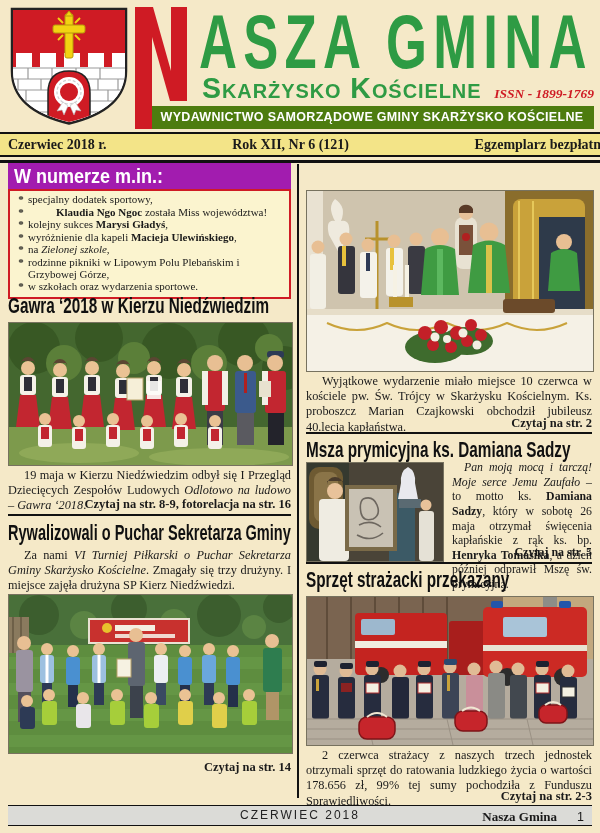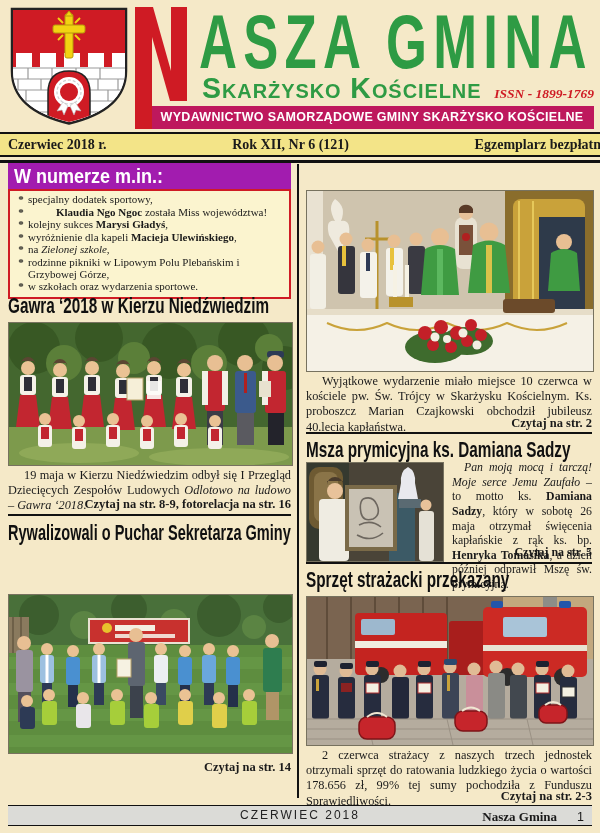--- a/index.html
+++ b/index.html
@@ -9,21 +9,21 @@
   
   #crest{position:absolute;left:8px;top:5px;}
   #letterN{position:absolute;left:133px;top:5px;z-index:3;}
   #title-rest{position:absolute;left:199px;top:4px;width:394px;height:78px;overflow:visible;}
   #title-rest .fit{font-family:"Liberation Sans",sans-serif;font-weight:700;font-size:76px;line-height:76px;
         letter-spacing:9px;color:#2e9b44;}
   #subtitle{position:absolute;left:202px;top:72px;width:281px;height:34px;}
   #subtitle .fit{font-family:"Liberation Sans",sans-serif;font-weight:700;font-size:30px;line-height:32px;
         font-variant:small-caps;color:#2e9b44;letter-spacing:1px;}
   #issn{position:absolute;right:6px;top:86px;font-style:italic;font-weight:700;font-size:13.5px;color:#cf1b24;}
-  #banner{position:absolute;left:150px;top:106px;width:444px;height:23px;background:#be185d;text-align:center;z-index:2;}
+  #banner{position:absolute;left:150px;top:106px;width:444px;height:23px;background:#4d7c0f;text-align:center;z-index:2;}
   #banner .fit{font-family:"Liberation Sans",sans-serif;font-weight:700;font-size:12.5px;line-height:23px;color:#ffffff;letter-spacing:.3px;}
 
   
   #dateline{position:absolute;left:0;top:132px;width:600px;height:21px;background:#f3e488;
         border-top:2px solid #111;border-bottom:2px solid #111;
         display:flex;justify-content:space-between;align-items:center;padding:0 8px;box-sizing:content-box;}
   #dateline span{font-weight:700;font-size:14px;}
   #rule-top{position:absolute;left:0;top:160px;width:600px;height:3px;background:#111;}
   #col-divider{position:absolute;left:297px;top:164px;width:2px;height:634px;background:#111;}
 
@@ -299,20 +299,21 @@
     <rect x="118" y="55" width="16" height="22" fill="#f6efd8" stroke="#b8a26a"></rect>
   </svg>
 
   <p class="body-text" style="left:8px;top:468px;width:283px;"><span>19 maja w Kierzu Niedźwiedzim odbył się I Przegląd Dziecięcych Zespołów Ludowych </span><span style="font-style: italic;">Odlotowo na ludowo – Gawra ‘2018</span><span>.</span></p>
   <p class="readmore" style="left:8px;top:497px;width:283px;">Czytaj na str. 8-9, fotorelacja na str. 16</p>
   <div class="hrule" style="left:8px;top:514px;width:283px;"></div>
 
   <h2 class="headline" style="left:8px;top:520px;width:283px;">
     <span class="fit" style="transform: scaleX(0.646119);">Rywalizowali o Puchar Sekretarza Gminy</span>
   </h2>
+  <p class="body-text" style="left:8px;top:548px;width:283px;"><span>Za nami </span><span style="font-style: italic;">VI Turniej Piłkarski o Puchar Sekretarza Gminy Skarżysko Kościelne</span><span>. Zmagały się trzy drużyny. I miejsce zajęła drużyna SP Kierz Niedźwiedzi.</span></p>
 
   <svg class="photo" style="left:8px;top:594px;" width="283" height="158" viewBox="0 0 283 158" preserveAspectRatio="none">
     <rect width="283" height="158" fill="#5e8d3f"></rect>
     <rect width="283" height="50" fill="#49703a"></rect>
     <g fill="#3c5e2e">
         <circle cx="30" cy="20" r="20"></circle>
         <circle cx="120" cy="14" r="18"></circle>
         <circle cx="210" cy="20" r="22"></circle>
         <circle cx="270" cy="12" r="16"></circle>
       </g>

